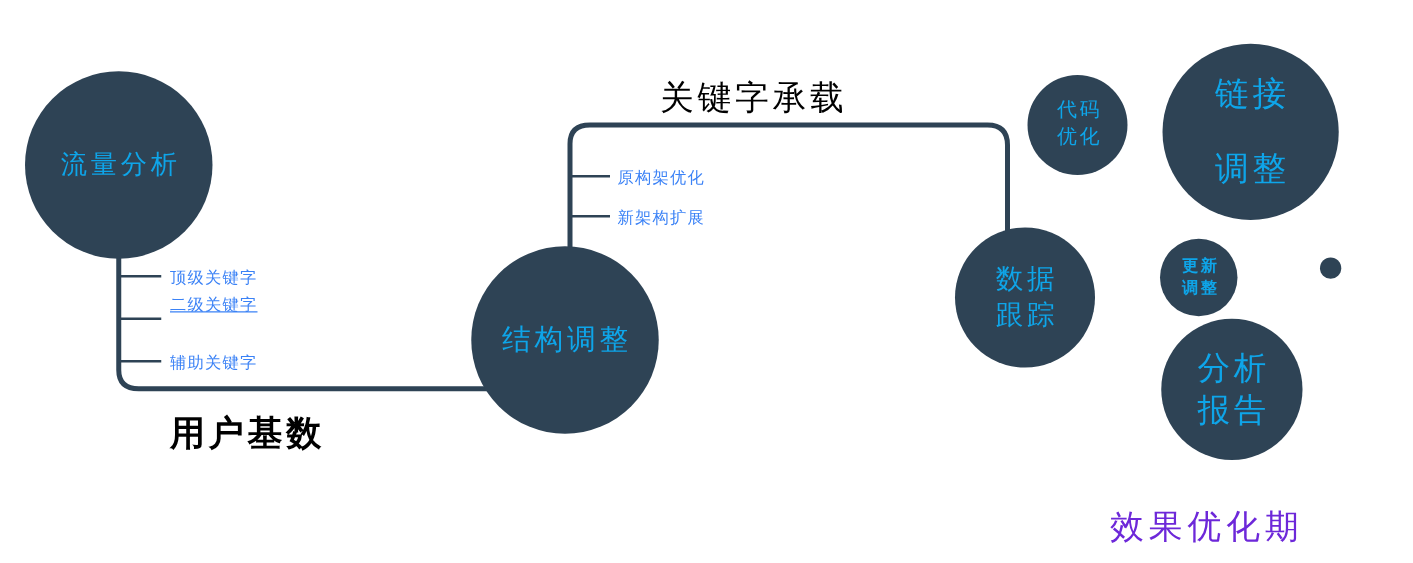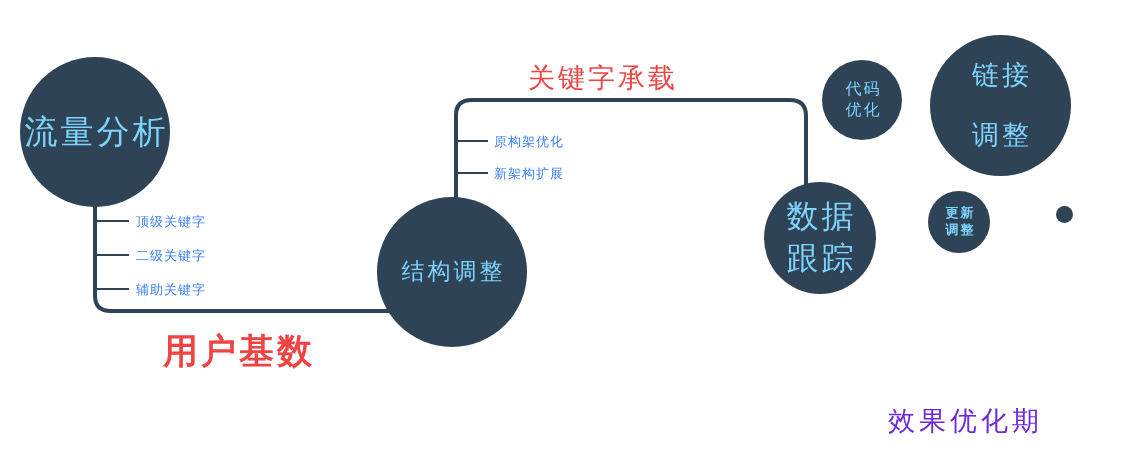--- a/index.html
+++ b/index.html
@@ -9,34 +9,34 @@
     width: 1130px;
     height: 450px;
     background: #ffffff;
     overflow: hidden;
   }
   svg.connectors { position: absolute; left: 0; top: 0; }
   .node {
     position: absolute;
     border-radius: 50%;
     background: #2e4355;
-    color: #7dd3fc;
+    color: #0ea5e9;
     display: flex;
     flex-direction: column;
     align-items: center;
     justify-content: center;
     text-align: center;
     line-height: 1.3;
     letter-spacing: 3px;
     padding-left: 3px; 
     box-sizing: border-box;
   }
   .edge-label {
     position: absolute;
-    color: #ef4444;
+    color: #000000;
     letter-spacing: 3px;
     white-space: nowrap;
   }
   .tick-label {
     position: absolute;
     color: #3b82f6;
     font-size: 13px;
     letter-spacing: 1px;
     white-space: nowrap;
   }
@@ -53,29 +53,29 @@
 
 <div class="canvas">
 
   <svg class="connectors" width="1130" height="450" viewBox="0 0 1130 450">
     <path d="M95,190 L95,296 Q95,311 111,311 L392,311" fill="none" stroke="#2e4355" stroke-width="4"></path>
     <path d="M95,221 L129,221 M95,255 L129,255 M95,289 L129,289" fill="none" stroke="#2e4355" stroke-width="2"></path>
     <path d="M456,212 L456,115 Q456,100 472,100 L790,100 Q806,100 806,116 L806,186" fill="none" stroke="#2e4355" stroke-width="4"></path>
     <path d="M456,141 L488,141 M456,173 L488,173" fill="none" stroke="#2e4355" stroke-width="2"></path>
   </svg>
 
-  <div class="node" style="left:20px; top:57px; width:150px; height:150px; font-size:33px;">
+  <div class="node" style="left:20px; top:57px; width:150px; height:150px; font-size:21px;">
     <span>流量分析</span>
   </div>
 
   <div class="node" style="left:377px; top:197px; width:150px; height:150px; font-size:23px;">
     <span>结构调整</span>
   </div>
 
-  <div class="node" style="left:764px; top:182px; width:112px; height:112px; font-size:32px;">
+  <div class="node" style="left:764px; top:182px; width:112px; height:112px; font-size:22px;">
     <span>数据</span>
     <span>跟踪</span>
   </div>
 
   <div class="node" style="left:822px; top:60px; width:80px; height:80px; font-size:16px; letter-spacing:2px;">
     <span>代码</span>
     <span>优化</span>
   </div>
 
   <div class="node" style="left:930px; top:35px; width:141px; height:141px; font-size:27px;gap:24px;">
@@ -83,26 +83,30 @@
     <span>调整</span>
   </div>
 
   <div class="node" style="left:928px; top:191px; width:62px; height:62px; font-size:13px; font-weight:bold; letter-spacing:2px;align-items:center;">
     <span>更新</span>
     <span>调整</span>
   </div>
 
   <div class="node" style="left:1056px; top:206px; width:17px; height:17px; padding:0;"></div>
 
+  <div class="node" style="left:929px; top:255px; width:113px; height:113px; font-size:26px;">
+    <span>分析</span>
+    <span>报告</span>
+  </div>
 
   <span class="tick-label" style="left:136px; top:213px;">顶级关键字</span>
-  <span class="tick-label" style="left:136px; top:247px;">二级关键字</span>
+  <span class="tick-label" style="left:136px; top:235px;text-decoration:underline;">二级关键字</span>
   <span class="tick-label" style="left:136px; top:281px;">辅助关键字</span>
 
   <span class="tick-label" style="left:494px; top:133px;">原构架优化</span>
   <span class="tick-label" style="left:494px; top:165px;">新架构扩展</span>
 
-  <span class="edge-label" style="left:163px; top:328px; font-size:35px; font-weight:bold;">用户基数</span>
+  <span class="edge-label" style="left:136px; top:328px; font-size:28px; font-weight:bold;">用户基数</span>
   <span class="edge-label" style="left:528px; top:60px; font-size:27px;">关键字承载</span>
 
   <span class="phase-label" style="left:888px; top:403px;">效果优化期</span>
 
 </div>
 
 </body></html>

